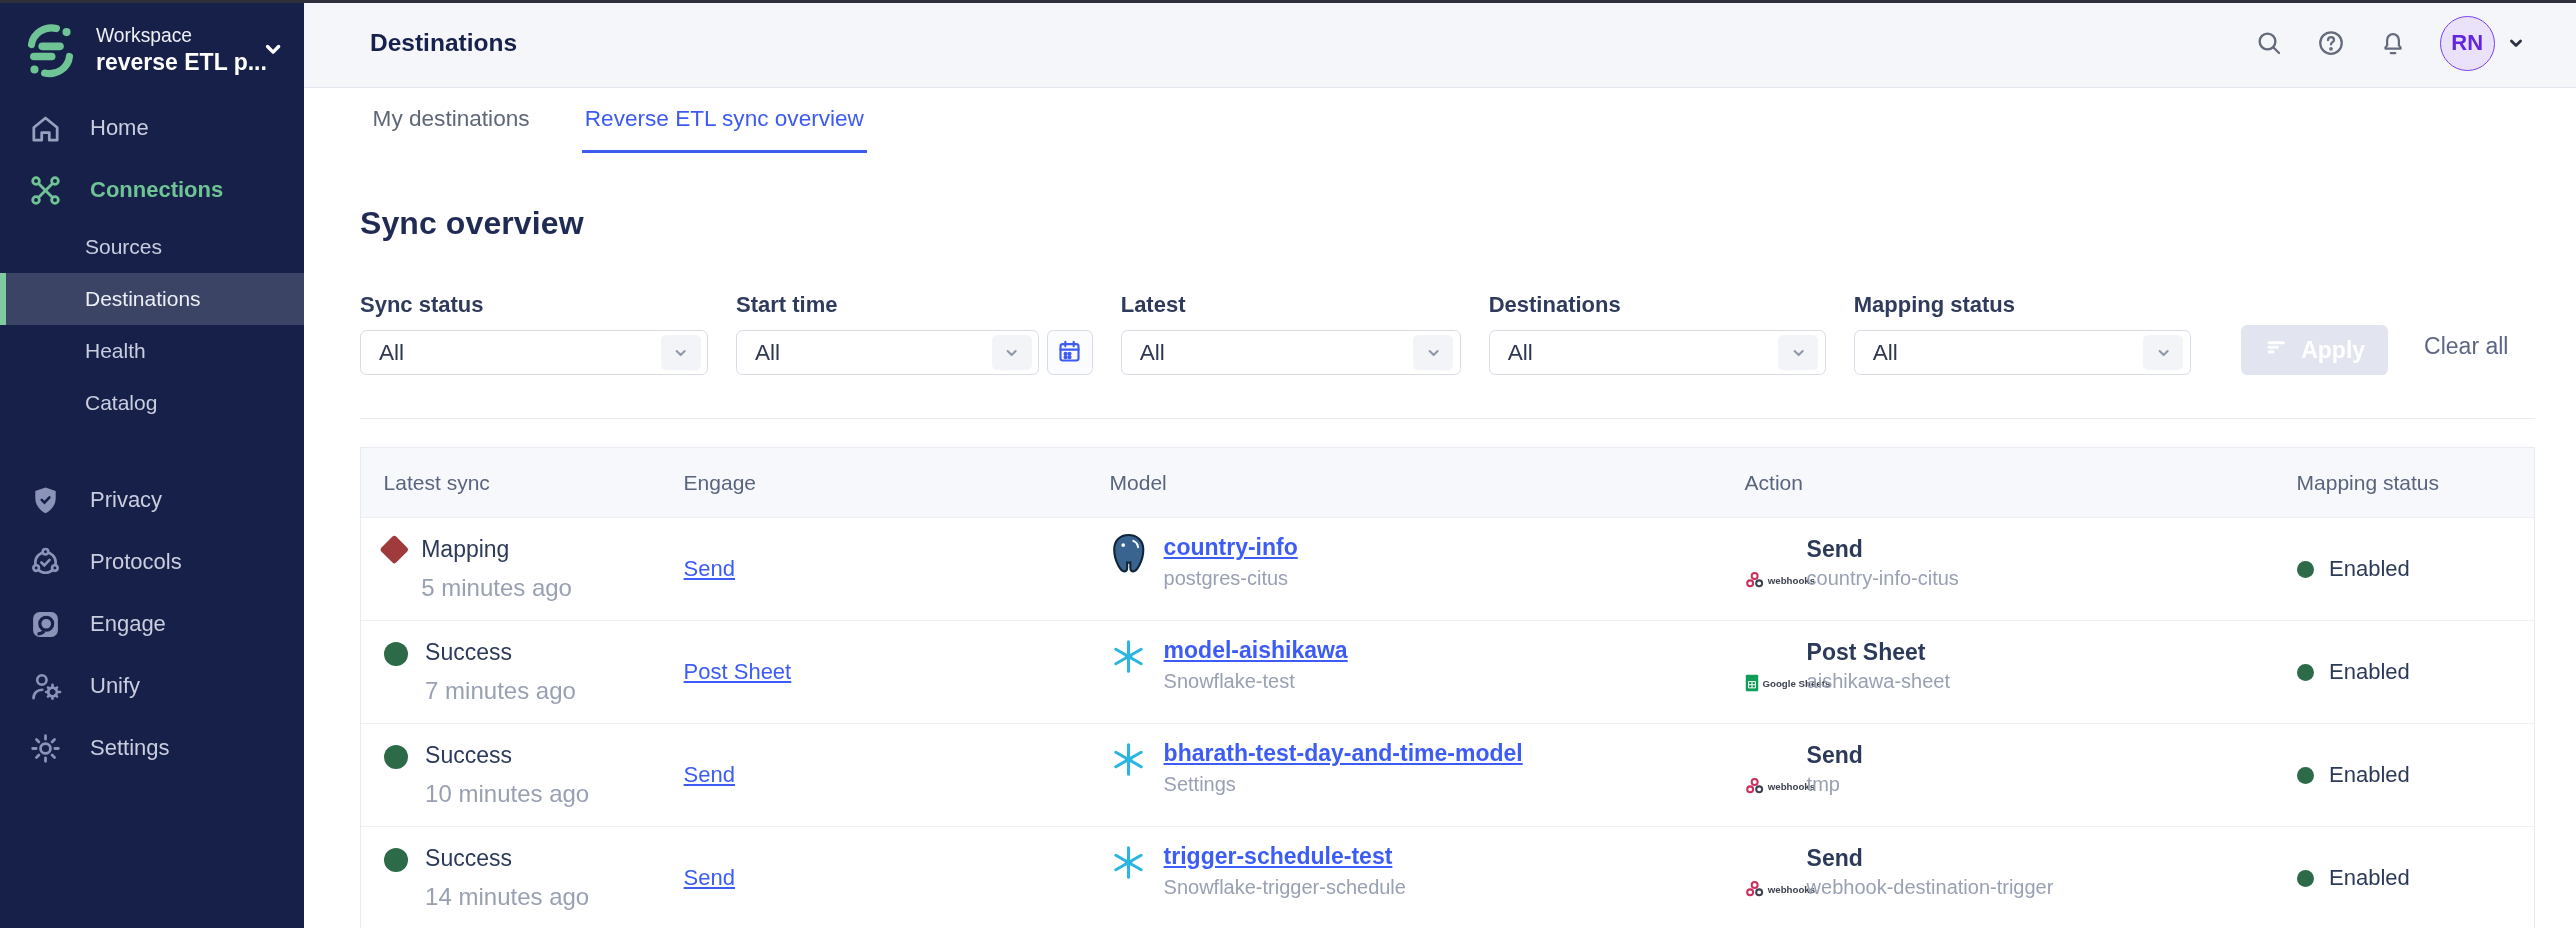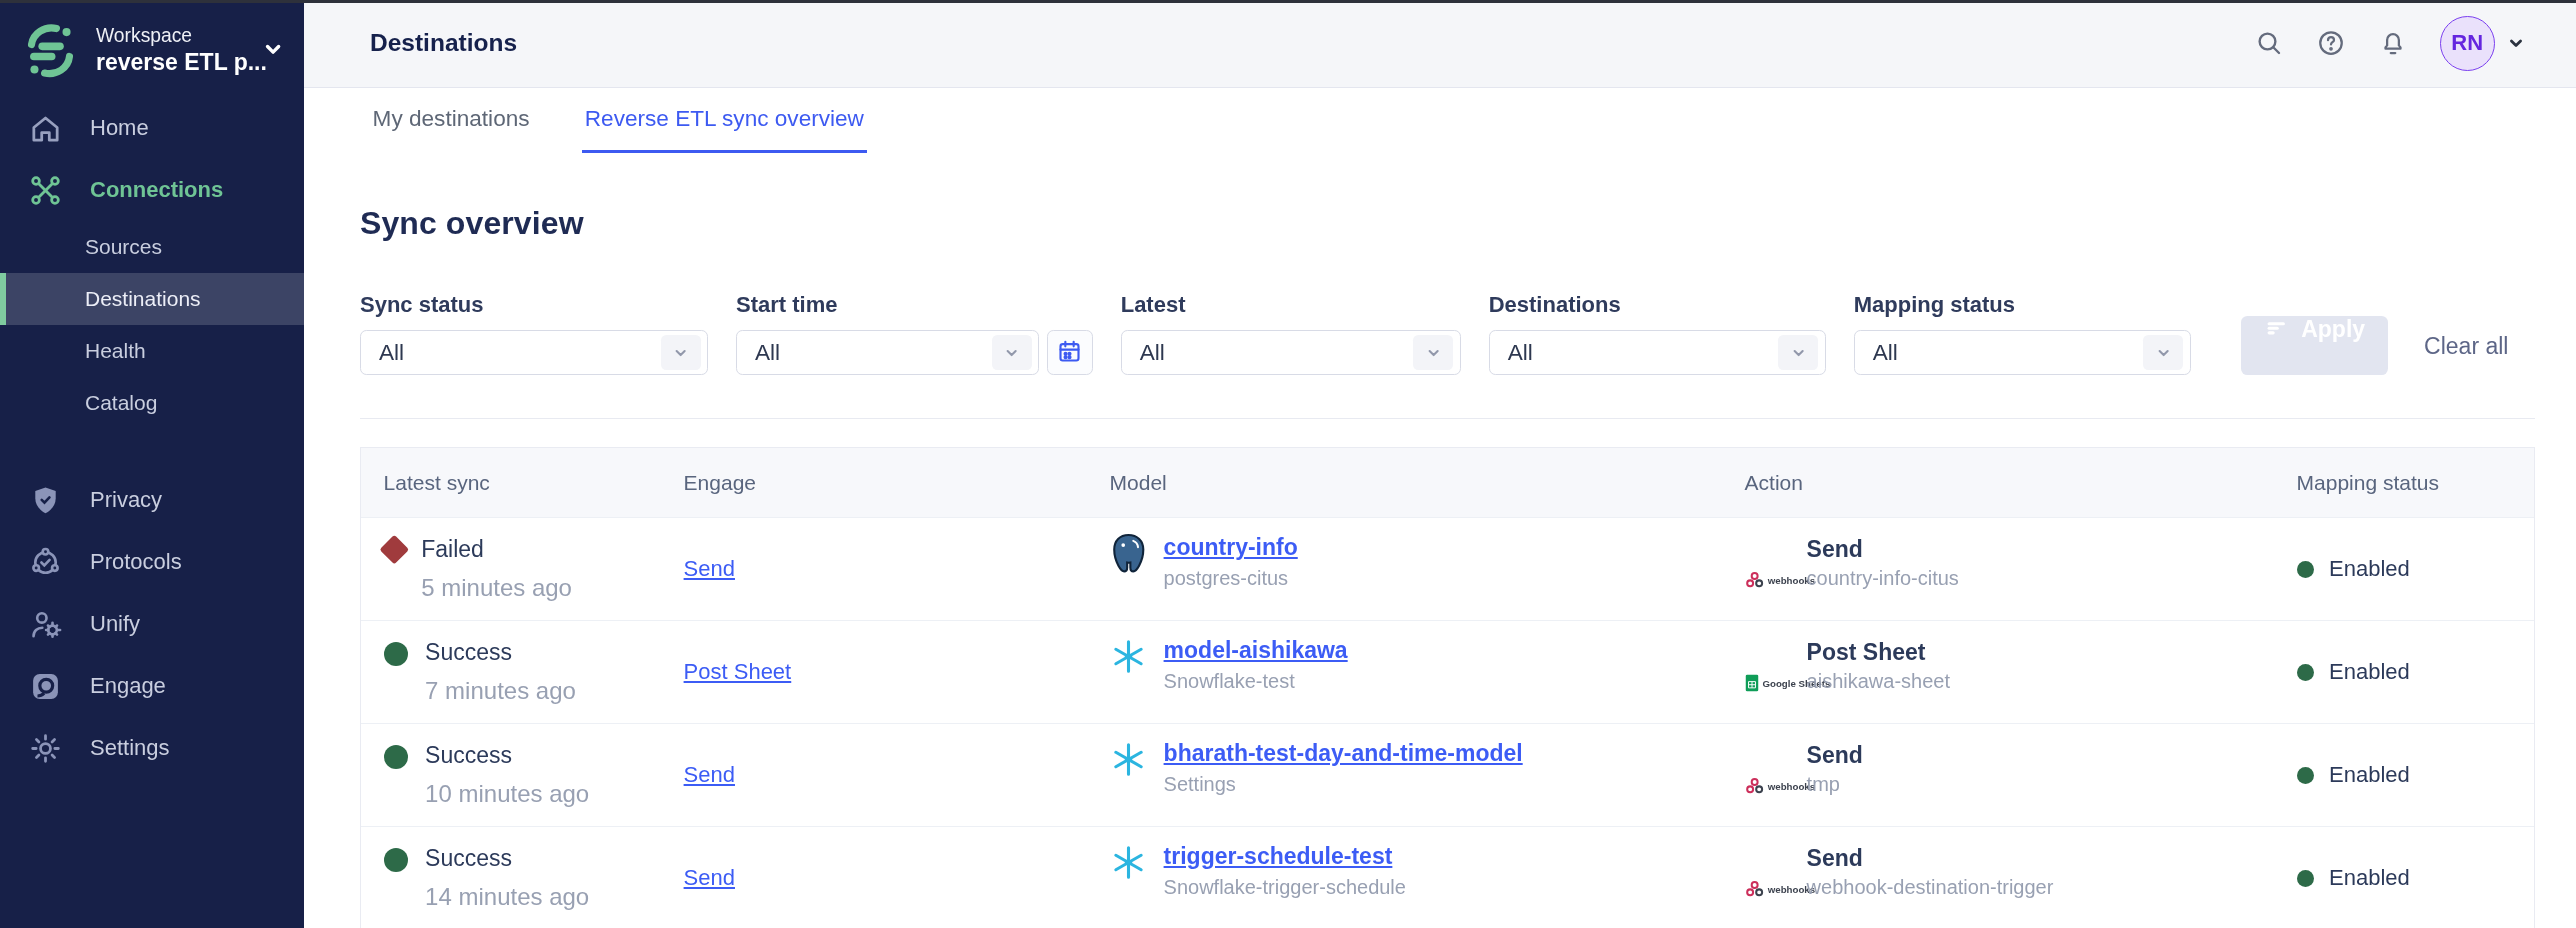--- a/index.html
+++ b/index.html
@@ -57,22 +57,22 @@
             display:flex; align-items:center; padding:0 6.4px 0 18px; cursor:pointer; }
   .select .val { font-size:22.6px; color:#2e3850; flex:1; }
   .sel-suffix { width:40px; height:35px; border-radius:5.2px; background:#f3f4f8;
                 display:flex; align-items:center; justify-content:center; }
   .sel-suffix svg { width:19.3px; height:19.3px; }
   .w-sync { width:348px; } .w-start { width:303px; } .w-models { width:340px; }
   .w-dest { width:337px; } .w-mapst { width:337px; }
   .cal-btn { width:46px; height:45px; border:1.3px solid #d8dbe6; border-radius:6.4px; background:#fbfcfe;
              display:flex; align-items:center; justify-content:center; cursor:pointer; }
   .cal-btn svg { width:27px; height:27px; }
-  .apply-btn { height:59px; margin-left:22px; padding:0 23px; background:#e2e5f0; border:none; border-radius:6.4px;
-               display:flex; gap:13px; font-size:23px; font-weight:bold; color:#ffffff;
+  .apply-btn { height:50px; margin-left:22px; padding:0 23px; background:#e2e5f0; border:none; border-radius:6.4px;
+               display:flex; align-items:center; gap:13px; font-size:23px; font-weight:bold; color:#ffffff;
                font-family:inherit; cursor:default;margin-top:16px; }
   .apply-btn svg { width:24.5px; height:24.5px; }
   .clear-all { margin-left:36px; align-self:center; margin-top:26px; font-size:23px; color:#5d6687;
                text-decoration:none; cursor:pointer; }
 
   .divider { margin-top:43px; border-top:1.3px solid #e8eaf1; }
 
   
   .table { margin-top:28px; border:0.6px solid #e9ebf2; border-bottom:none; }
   .thead, .trow { display:grid; grid-template-columns:300px 426px 635px 552px 261px; }
@@ -195,39 +195,39 @@
             <circle cx="12" cy="4.6" r="1.9" fill="#172048"></circle>
               <circle cx="5.6" cy="15.8" r="1.9" fill="#172048"></circle>
               <circle cx="18.4" cy="15.8" r="1.9" fill="#172048"></circle>
           </svg>
         </span>
         <span>Protocols</span>
       </div>
 
       <div class="nav-item">
         <span class="nicon">
+          <svg viewBox="0 0 24 24">
+              <rect x="3.5" y="3.5" width="17" height="17" rx="4.5" fill="#8b94b8"></rect>
+              <circle cx="12.5" cy="11.5" r="4.4" fill="none" stroke="#172048" stroke-width="2.2"></circle>
+              <path d="M6.5 18.5c1.8 0 3.4-.7 4.6-1.9" stroke="#172048" stroke-width="2.2" fill="none"></path>
+            </svg>
+        </span>
+        <span>Engage</span>
+      </div>
+
+      <div class="nav-item">
+        <span class="nicon">
           <svg viewBox="0 0 24 24" fill="none" stroke="#8b94b8" stroke-width="1.8" stroke-linecap="round">
             <circle cx="9.5" cy="7.5" r="3.2"></circle>
             <path d="M3.8 20c0-3.6 2.6-5.8 6-5.8"></path>
             <circle cx="16.8" cy="15.8" r="3"></circle>
             <path d="M16.8 10.8v1.6M16.8 18.8v1.6M12.4 15.8h1.6M20.4 15.8h1.6M13.7 12.7l1.1 1.1M18.8 17.8l1.1 1.1M19.9 12.7l-1.1 1.1M14.8 17.8l-1.1 1.1"></path>
           </svg>
         </span>
         <span>Unify</span>
-      </div>
-
-      <div class="nav-item">
-        <span class="nicon">
-          <svg viewBox="0 0 24 24">
-              <rect x="3.5" y="3.5" width="17" height="17" rx="4.5" fill="#8b94b8"></rect>
-              <circle cx="12.5" cy="11.5" r="4.4" fill="none" stroke="#172048" stroke-width="2.2"></circle>
-              <path d="M6.5 18.5c1.8 0 3.4-.7 4.6-1.9" stroke="#172048" stroke-width="2.2" fill="none"></path>
-            </svg>
-        </span>
-        <span>Engage</span>
       </div>
 
       <div class="nav-item">
         <span class="nicon">
           <svg viewBox="0 0 24 24" fill="none" stroke="#8b94b8" stroke-width="1.9" stroke-linecap="round">
             <circle cx="12" cy="12" r="3.4"></circle>
             <path d="M12 3.2v2.4M12 18.4v2.4M3.2 12h2.4M18.4 12h2.4M5.8 5.8l1.7 1.7M16.5 16.5l1.7 1.7M18.2 5.8l-1.7 1.7M7.5 16.5l-1.7 1.7"></path>
           </svg>
         </span>
         <span>Settings</span>
@@ -383,21 +383,21 @@
           <span class="th">Engage</span>
           <span class="th">Model</span>
           <span class="th">Action</span>
           <span class="th">Mapping status</span>
         </div>
 
         <div class="trow">
           <div class="cell c-sync">
             <span class="st-icon diamond"></span>
             <span>
-              <div class="st-label">Failed</div>
+              <div class="st-label">Mapping</div>
               <div class="st-time">5 minutes ago</div>
             </span>
           </div>
           <div class="cell c-map">
               <a class="link">Send</a>
             </div>
           <div class="cell c-model">
             <span class="m-icon">
               <svg viewBox="0 0 28 32">
                   <path d="M14 2C7.4 2 3.2 6.4 3.2 13c0 5 1.6 9.3 3.2 12.2 1.3 2.4 2.6 4.3 4.3 4.3 1.5 0 2.3-1.2 2.3-3v-3.6c.4.1.8.1 1.2.1.4 0 .8 0 1.2-.1v3.6c0 1.8.8 3 2.3 3 1.7 0 3-1.9 4.3-4.3 1.6-2.9 3.2-7.2 3.2-12.2C25.2 6.4 20.6 2 14 2z" fill="#39648f" stroke="#10243a" stroke-width="1.6"></path>

